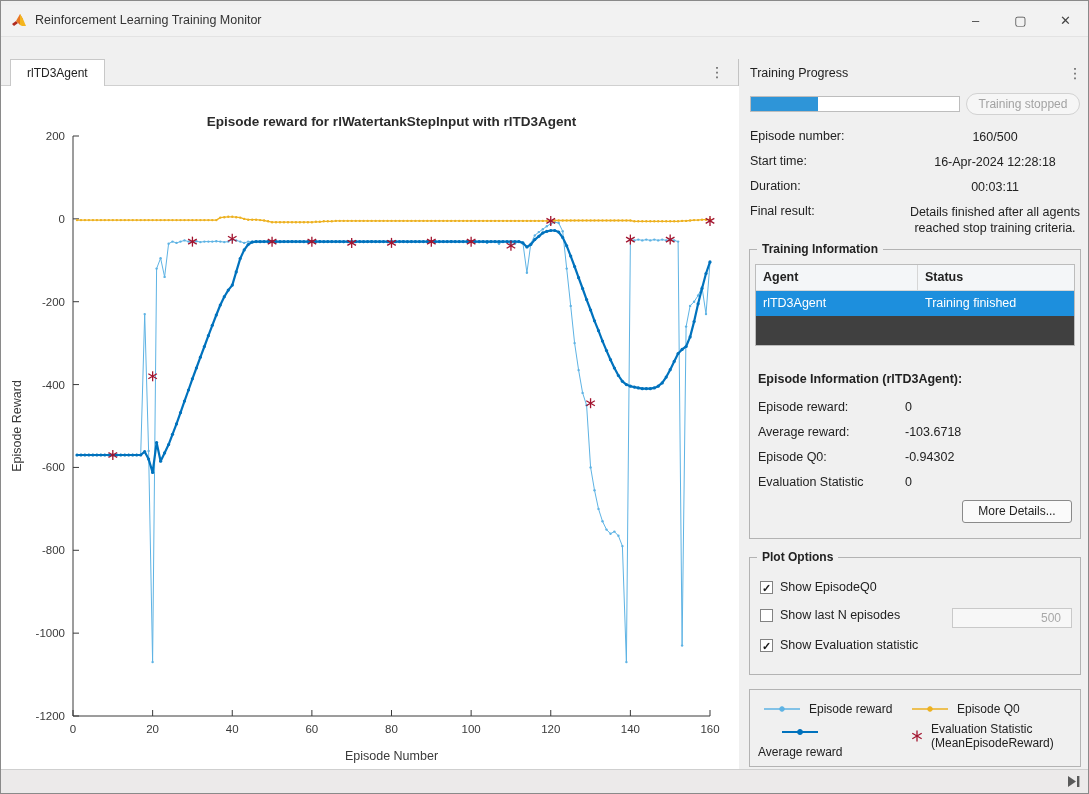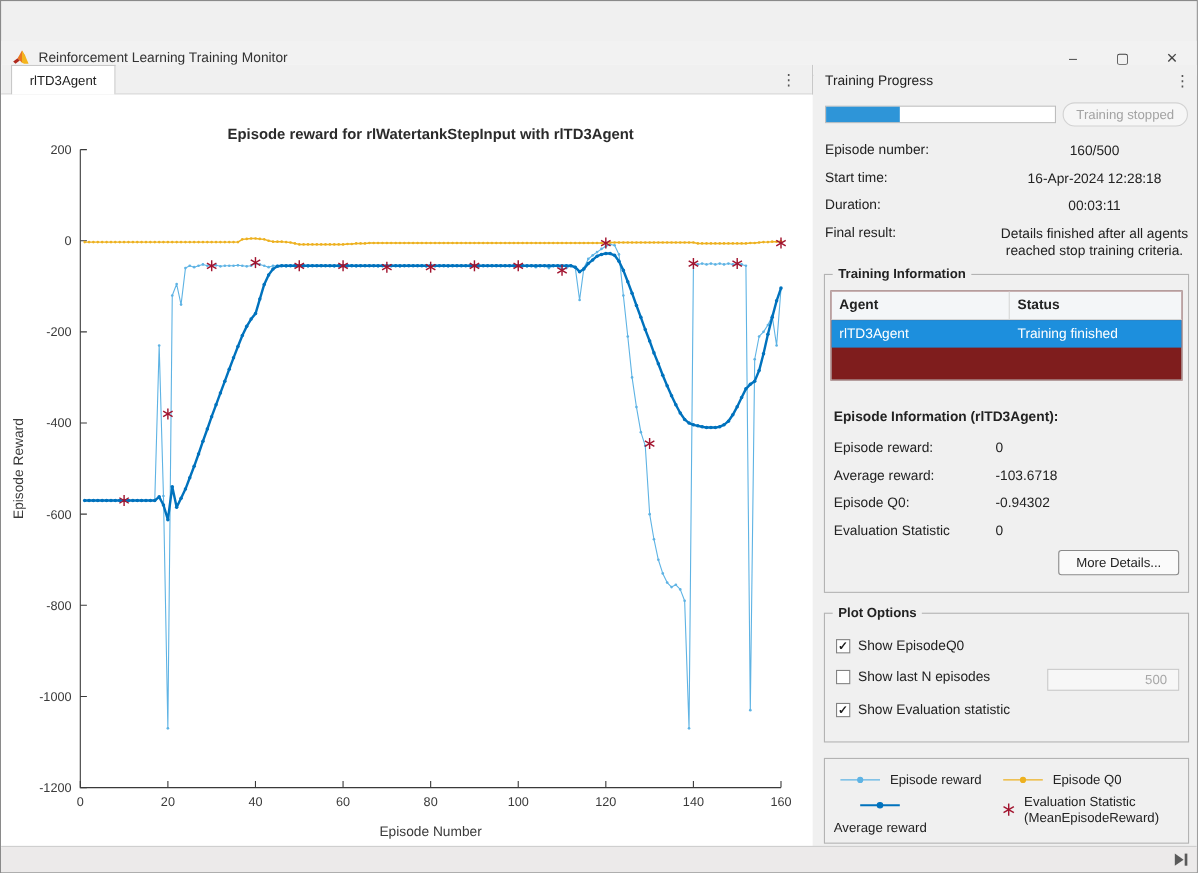--- a/index.html
+++ b/index.html
@@ -2,21 +2,21 @@
 <html><head>
 <meta charset="utf-8">
 <style>
   * { box-sizing: border-box; margin: 0; padding: 0; }
   html,body { background:#ffffff; font-family:"Liberation Sans",sans-serif; }
   .window { position:relative; width:1089px; height:794px; background:#f0f0f0;
             border:1px solid #8a8a8a; overflow:hidden; font-size:12.5px; color:#222; }
 
   
   .titlebar { position:absolute; top:4px; left:0; right:0; height:32px; background:#f2f2f2;
-              border-bottom:1px solid #e3e3e3;margin-top:32px; }
+              border-bottom:1px solid #e3e3e3; }
   .matlab-icon { position:absolute; left:10px; top:8px; width:16px; height:16px; }
   .window-title { position:absolute; left:34px; top:0; line-height:31px; font-size:12.5px; color:#333; }
   .win-controls { position:absolute; right:0; top:0; height:32px; display:flex; }
   .win-btn { width:45px; height:31px; text-align:center; line-height:31px; color:#444;
              font-size:13px; cursor:default; }
 
   
   .ribbon { position:absolute; top:32px; left:0; right:0; height:26px; background:#05497e; }
   .ribbon-tab { display:inline-block; padding:0 10px; line-height:26px; color:#ffffff;
                 font-size:11px; font-weight:bold; letter-spacing:.4px; }
@@ -53,21 +53,21 @@
 
   .field-row { position:absolute; left:10px; right:10px; }
   .field-label { position:absolute; left:0; top:0; }
   .field-value { position:absolute; left:154px; top:0; width:182px; line-height:1.3;text-align:center; }
 
   .groupbox { position:absolute; left:9px; right:9px; border:1px solid #b3b3b3; }
   .groupbox-title { position:absolute; top:-8px; left:7px; background:#f0f0f0; padding:0 5px;
                     font-weight:bold; font-size:12px; color:#222;text-align:right; }
 
   .agent-table { position:absolute; left:5px; right:5px; top:14px; height:82px;
-                 background:#7f1d1d; border:1px solid #bcbcbc; }
+                 background:#404040; border:1px solid #bcbcbc; }
   .tbl-header { display:flex; height:26px; background:#f4f6f8; border-bottom:1px solid #d6d6d6;
                 font-weight:bold; }
   .tbl-h-cell { padding:5px 7px; }
   .tbl-h-cell:first-child { width:162px; border-right:1px solid #d6d6d6; }
   .tbl-row { display:flex; height:25px; background:#1d8fdd; color:#ffffff; }
   .tbl-cell { padding:5px 7px; }
   .tbl-cell:first-child { width:162px; }
 
   .ep-title { position:absolute; left:8px; font-weight:bold; }
   .ep-label { position:absolute; left:8px; }

